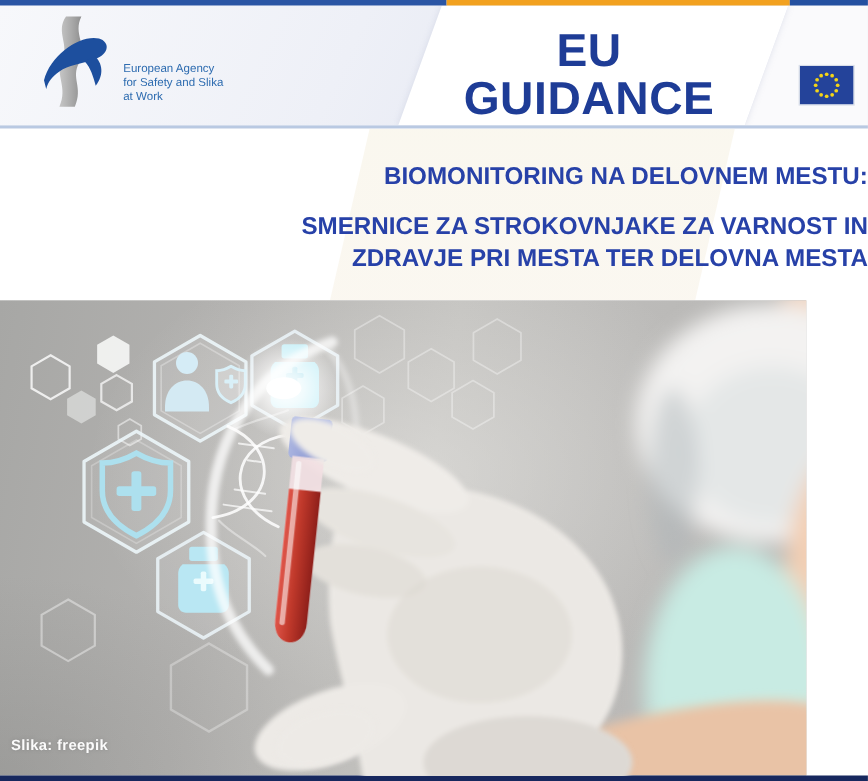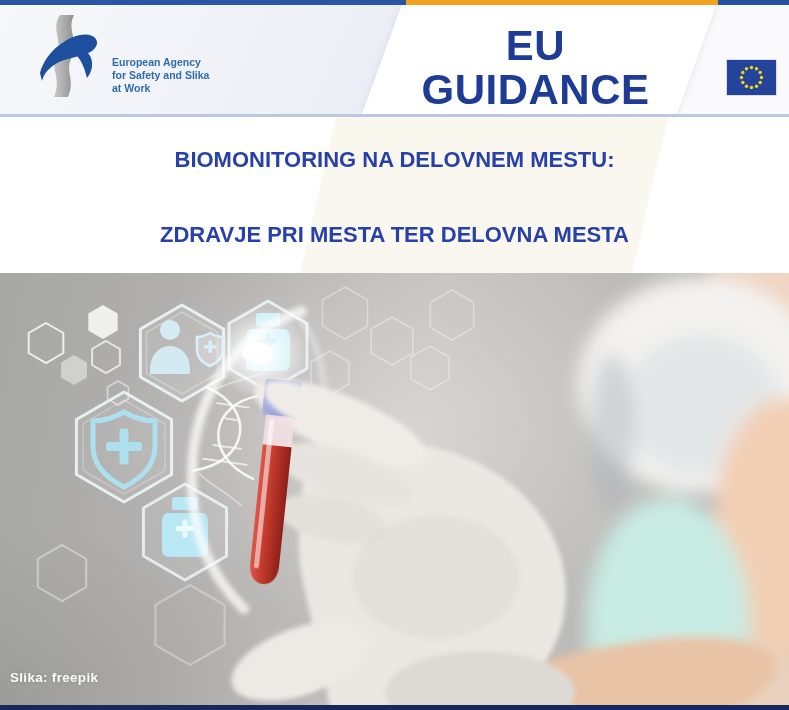--- a/index.html
+++ b/index.html
@@ -31,37 +31,37 @@
     position:absolute;left:388px;top:24px;width:295px;height:44px;
     text-align:center;font-size:42px;font-weight:bold;letter-spacing:.5px;
     color:#1e3c96;line-height:44px;
   }
   .header-underline{position:absolute;left:0;top:114px;width:789px;height:3px;background:#b9c9e2;}
   
   .logo{position:absolute;left:36px;top:11px;width:230px;height:96px;}
   .logo-mark{position:absolute;left:0;top:0;}
   .logo-text{
     position:absolute;left:76px;top:45px;color:#2e6cb0;font-size:10.5px;
-    font-weight:bold;line-height:13px;letter-spacing:0;
+    font-weight:normal;line-height:13px;letter-spacing:0;
   }
   
   .eu-flag{position:absolute;left:726px;top:59px;width:49px;height:35px;border:1px solid #d9dee9;}
   
   .title-section{position:absolute;left:0;top:117px;width:789px;height:156px;background:#ffffff;overflow:hidden;}
   .cream-band{
     position:absolute;left:300px;top:0;width:332px;height:156px;
     background:linear-gradient(180deg,#f9f6ec 0%,#faf6ee 100%);opacity:.85;
     transform:skewX(-13deg);transform-origin:bottom left;
   }
-  .cover-title{position:relative;width:789px;text-align:center;color:#2741a8;font-weight:bold;}
+  .cover-title{position:relative;width:789px;text-align:right;color:#2741a8;font-weight:bold;}
   .cover-title .t1{margin:0;padding-top:31px;font-size:22px;line-height:24px;}
   .cover-title .t23{margin:0;padding-top:19px;font-size:22px;line-height:29px;}
   
   .photo{
-    position:absolute;left:0;top:273px;width:789px;height:432px;margin:0;
+    position:absolute;left:0;top:273px;width:733px;height:432px;margin:0;
     background:
       radial-gradient(ellipse 430px 300px at 52% 36%, rgba(231,230,227,.55), rgba(231,230,227,0) 70%),
       radial-gradient(ellipse 420px 260px at 0% 100%, rgba(118,118,116,.28), rgba(118,118,116,0) 70%),
       linear-gradient(100deg,#a7a7a5 0%,#b3b2b0 28%,#c2c1be 52%,#bcbbb9 72%,#b4b3b1 100%);
     overflow:hidden;
   }
   .photo svg{position:absolute;left:0;top:0;}
   .photo-caption{
     position:absolute;left:10px;top:397px;color:#fbfbfb;font-size:13.5px;font-weight:bold;
     text-shadow:0 0 3px rgba(120,120,120,.6);letter-spacing:.3px;
@@ -125,21 +125,21 @@
       </svg>
     </div>
 
     <div class="header-underline"></div>
   </div>
 
   <div class="title-section">
     <div class="cream-band"></div>
     <div class="cover-title">
       <p class="t1">BIOMONITORING NA DELOVNEM MESTU:</p>
-      <p class="t23"><br>
+      <p class="t23"><span>SMERNICE ZA STROKOVNJAKE ZA VARNOST IN</span><br>
       <span>ZDRAVJE PRI MESTA TER DELOVNA MESTA</span></p>
     </div>
   </div>
 
   <figure class="photo">
     <svg width="789" height="432" viewBox="0 0 789 432">
       <defs>
         <filter id="b8" x="-60%" y="-60%" width="220%" height="220%">
             <feGaussianBlur stdDeviation="9"></feGaussianBlur>
           </filter>

